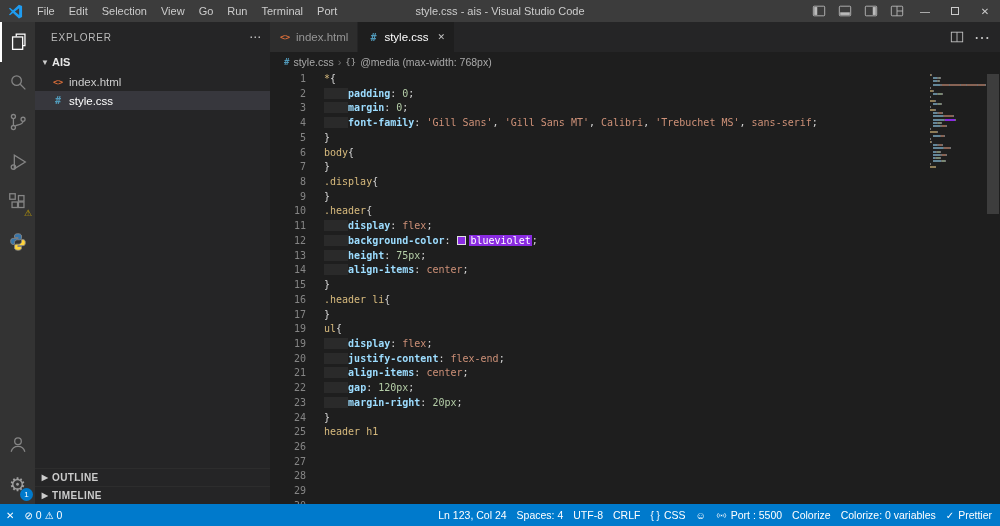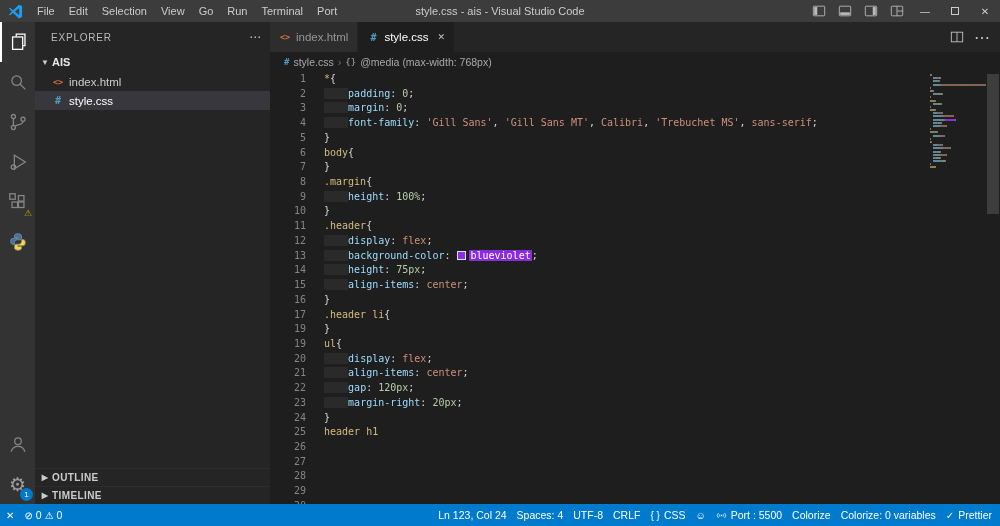--- a/index.html
+++ b/index.html
@@ -70,21 +70,21 @@
   .bc-ico { font-size:9px; font-family:"DejaVu Sans Mono", monospace; }
   .bc-ico.cssc { color:#519aba; font-weight:bold; }
 
   
   .codearea { flex:1; position:relative; overflow:hidden; display:flex;
     font-family:"DejaVu Sans Mono", monospace; font-size:10px; }
   .gutter { width:44px; padding-right:8px; text-align:right; color:#858585; flex:none; }
   .ln, .cl { height:14.72px; line-height:14.72px; white-space:pre; }
   .codelines { margin-left:10px; flex:1; min-width:0; }
   .tk-sel  { color:#d7ba7d; }
-  .tk-prop { color:#9cdcfe; }
+  .tk-prop { color:#9cdcfe;font-weight:bold; }
   .tk-val  { color:#ce9178; }
   .tk-str  { color:#ce9178; }
   .tk-num  { color:#b5cea8; }
   .tk-punc { color:#d4d4d4; }
   .tk-ws   { background:#2a2a2a; }
   .tk-colorval { color:#ffffff; padding:0 1px; }
   .swatch { display:inline-block; width:9px; height:9px; border:1px solid #e0e0e0;
     vertical-align:-1px; margin:0 3px 0 1px; }
 
   .minimap { position:absolute; top:2px; right:14px; width:56px; }
@@ -311,33 +311,33 @@
           <div class="ln">30</div>
         </div>
       <div class="codelines">
           <div class="cl"><span class="tk-sel">*</span><span class="tk-punc">{</span></div>
           <div class="cl"><span class="tk-ws">    </span><span class="tk-prop">padding</span><span class="tk-punc">: </span><span class="tk-num">0</span><span class="tk-punc">;</span></div>
           <div class="cl"><span class="tk-ws">    </span><span class="tk-prop">margin</span><span class="tk-punc">: </span><span class="tk-num">0</span><span class="tk-punc">;</span></div>
           <div class="cl"><span class="tk-ws">    </span><span class="tk-prop">font-family</span><span class="tk-punc">: </span><span class="tk-str">'Gill Sans'</span><span class="tk-punc">, </span><span class="tk-str">'Gill Sans MT'</span><span class="tk-punc">, </span><span class="tk-val">Calibri</span><span class="tk-punc">, </span><span class="tk-str">'Trebuchet MS'</span><span class="tk-punc">, </span><span class="tk-val">sans-serif</span><span class="tk-punc">;</span></div>
           <div class="cl"><span class="tk-punc">}</span></div>
           <div class="cl"><span class="tk-sel">body</span><span class="tk-punc">{</span></div>
           <div class="cl"><span class="tk-punc">}</span></div>
-          <div class="cl"><span class="tk-sel">.margin</span><span class="tk-punc">{</span></div>
-          <div class="cl"><span class="tk-ws">    </span><span class="tk-prop">height</span><span class="tk-punc">: </span><span class="tk-num">100%</span><span class="tk-punc">;</span></div>
+          <div class="cl"><span class="tk-sel">.display</span><span class="tk-punc">{</span></div>
           <div class="cl"><span class="tk-punc">}</span></div>
           <div class="cl"><span class="tk-sel">.header</span><span class="tk-punc">{</span></div>
           <div class="cl"><span class="tk-ws">    </span><span class="tk-prop">display</span><span class="tk-punc">: </span><span class="tk-val">flex</span><span class="tk-punc">;</span></div>
           <div class="cl"><span class="tk-ws">    </span><span class="tk-prop">background-color</span><span class="tk-punc">: </span><span class="swatch" style="background: rgb(138, 43, 226);"></span><span class="tk-colorval" style="background: rgb(138, 43, 226);">blueviolet</span><span class="tk-punc">;</span></div>
           <div class="cl"><span class="tk-ws">    </span><span class="tk-prop">height</span><span class="tk-punc">: </span><span class="tk-num">75px</span><span class="tk-punc">;</span></div>
           <div class="cl"><span class="tk-ws">    </span><span class="tk-prop">align-items</span><span class="tk-punc">: </span><span class="tk-val">center</span><span class="tk-punc">;</span></div>
           <div class="cl"><span class="tk-punc">}</span></div>
           <div class="cl"><span class="tk-sel">.header li</span><span class="tk-punc">{</span></div>
           <div class="cl"><span class="tk-punc">}</span></div>
           <div class="cl"><span class="tk-sel">ul</span><span class="tk-punc">{</span></div>
           <div class="cl"><span class="tk-ws">    </span><span class="tk-prop">display</span><span class="tk-punc">: </span><span class="tk-val">flex</span><span class="tk-punc">;</span></div>
+          <div class="cl"><span class="tk-ws">    </span><span class="tk-prop">justify-content</span><span class="tk-punc">: </span><span class="tk-val">flex-end</span><span class="tk-punc">;</span></div>
           <div class="cl"><span class="tk-ws">    </span><span class="tk-prop">align-items</span><span class="tk-punc">: </span><span class="tk-val">center</span><span class="tk-punc">;</span></div>
           <div class="cl"><span class="tk-ws">    </span><span class="tk-prop">gap</span><span class="tk-punc">: </span><span class="tk-num">120px</span><span class="tk-punc">;</span></div>
           <div class="cl"><span class="tk-ws">    </span><span class="tk-prop">margin-right</span><span class="tk-punc">: </span><span class="tk-num">20px</span><span class="tk-punc">;</span></div>
           <div class="cl"><span class="tk-punc">}</span></div>
           <div class="cl"><span class="tk-sel">header h1</span></div>
         </div>
       <div class="minimap">
           <div class="ml">
             <span style="width: 0.68px; background: rgba(215, 186, 125, 0.6);"></span>
             <span style="width: 0.68px; background: rgba(212, 212, 212, 0.45);"></span>

